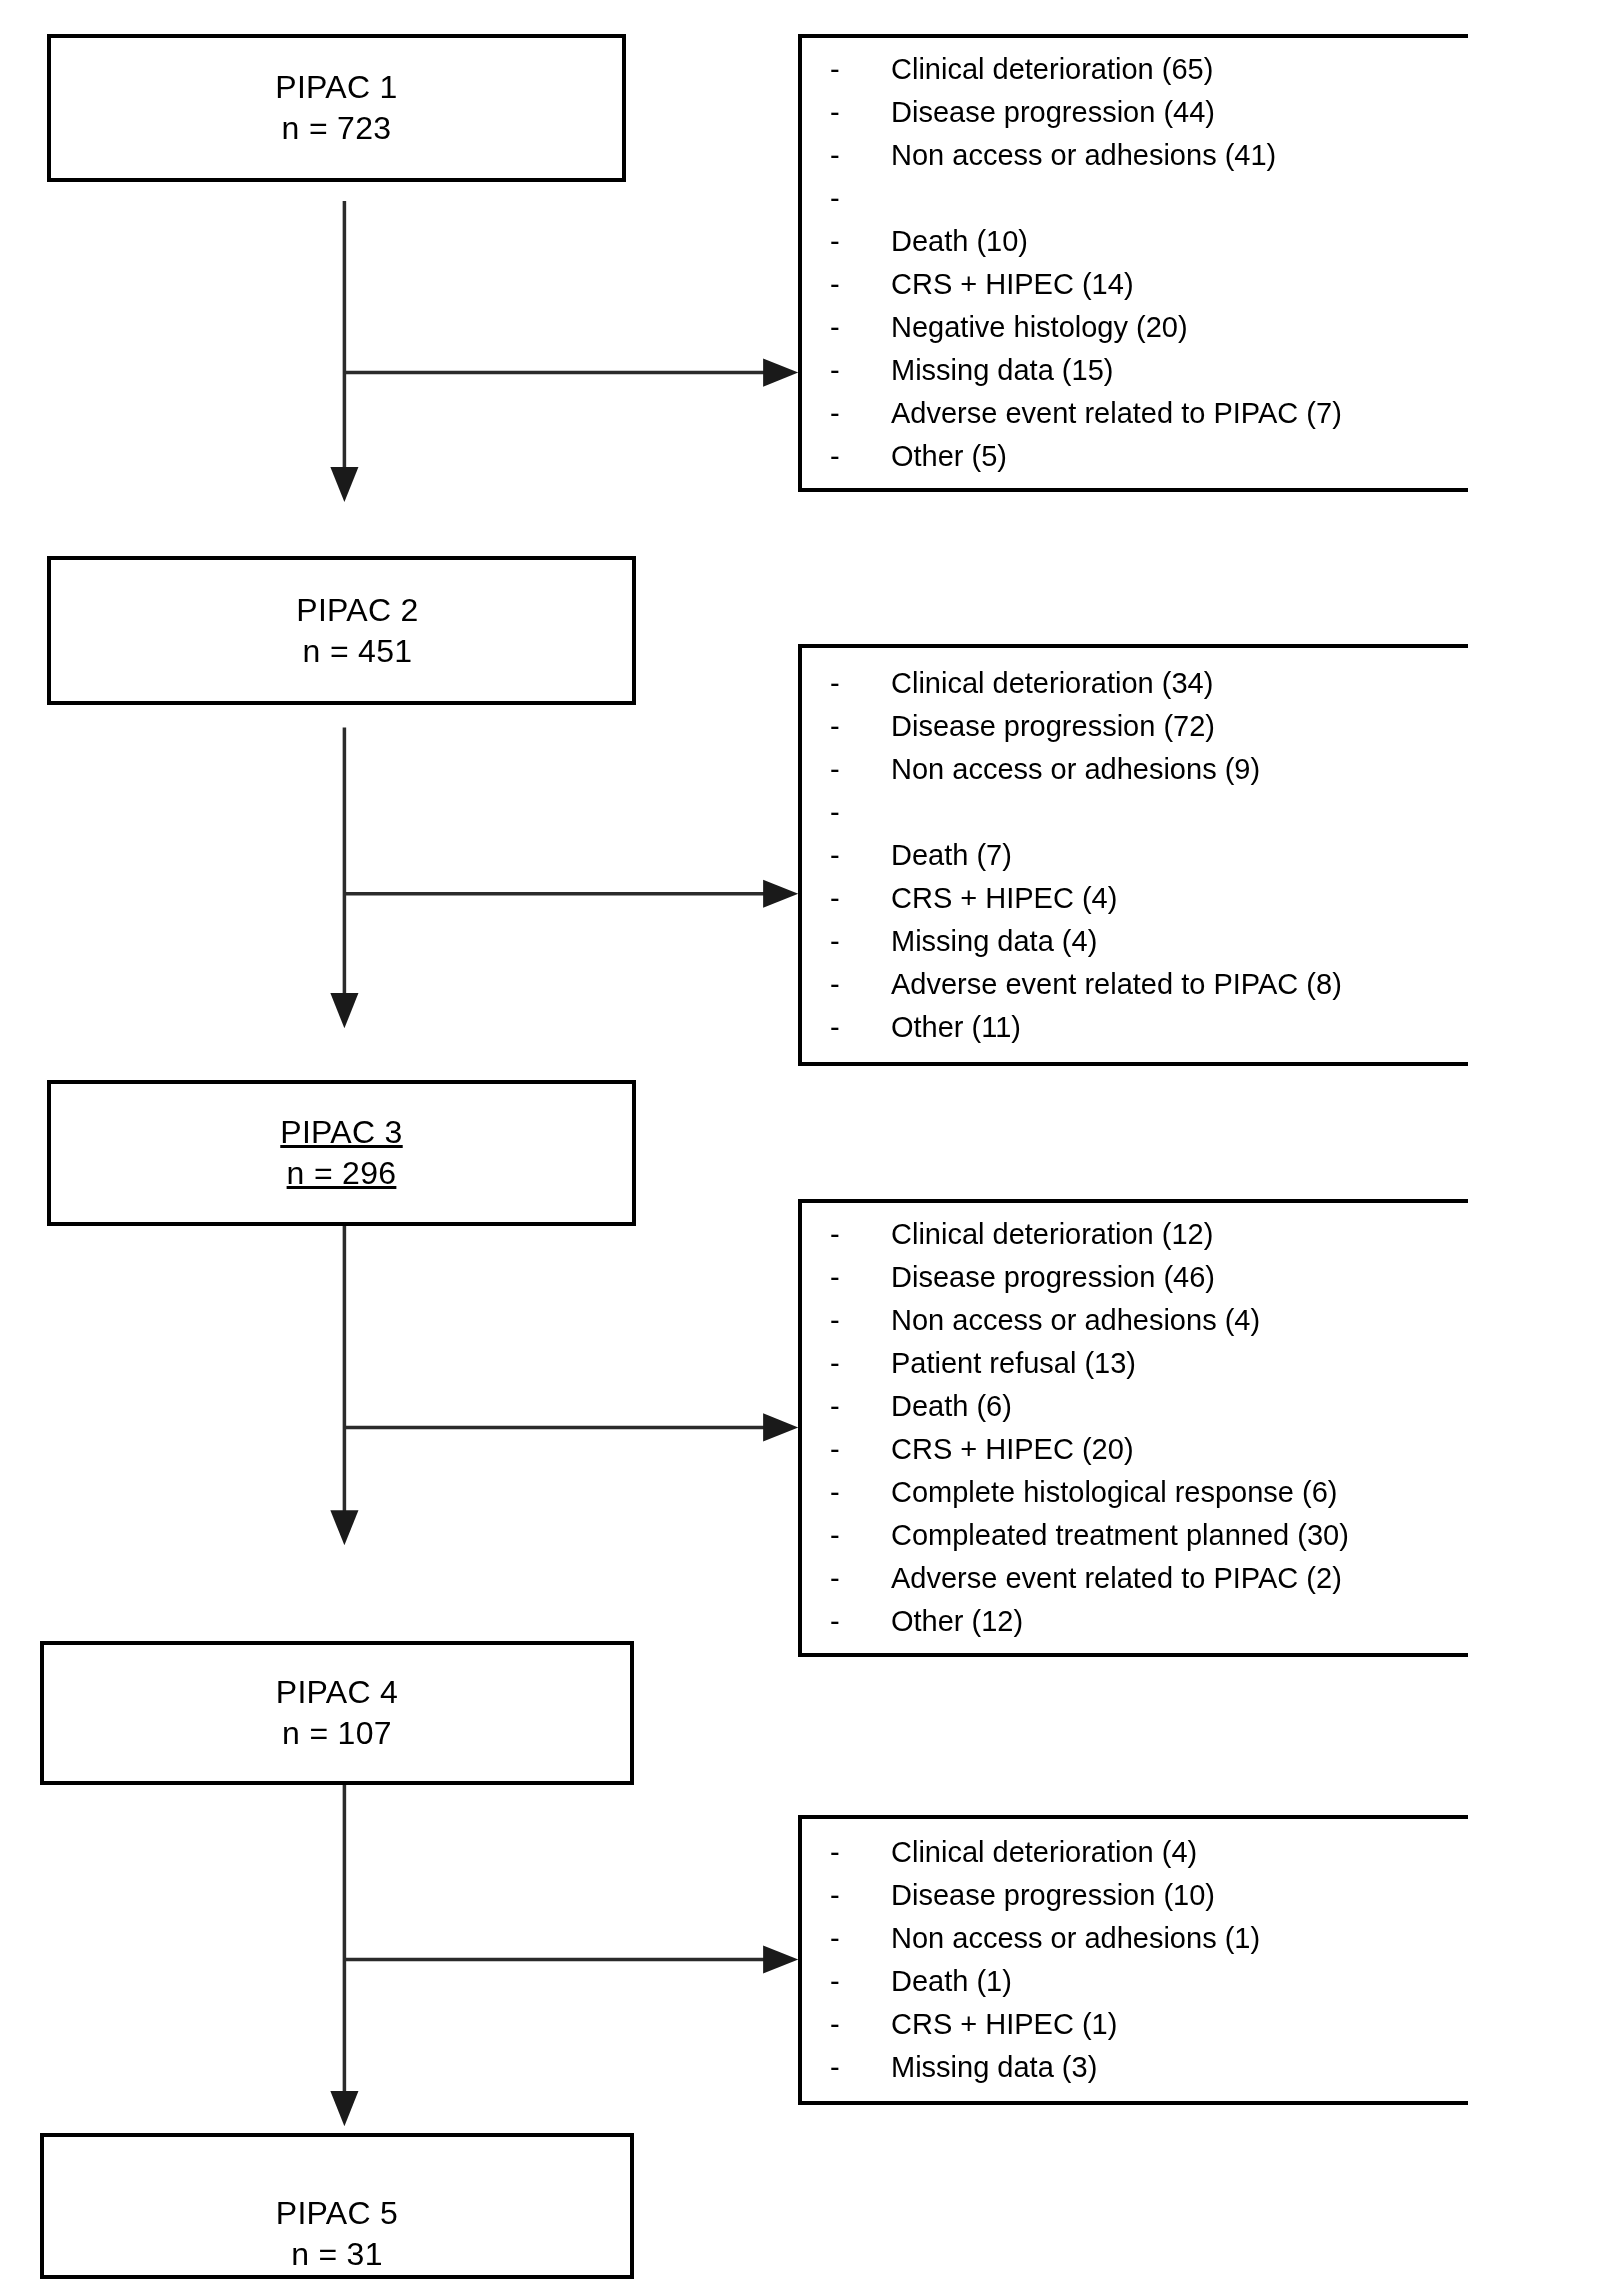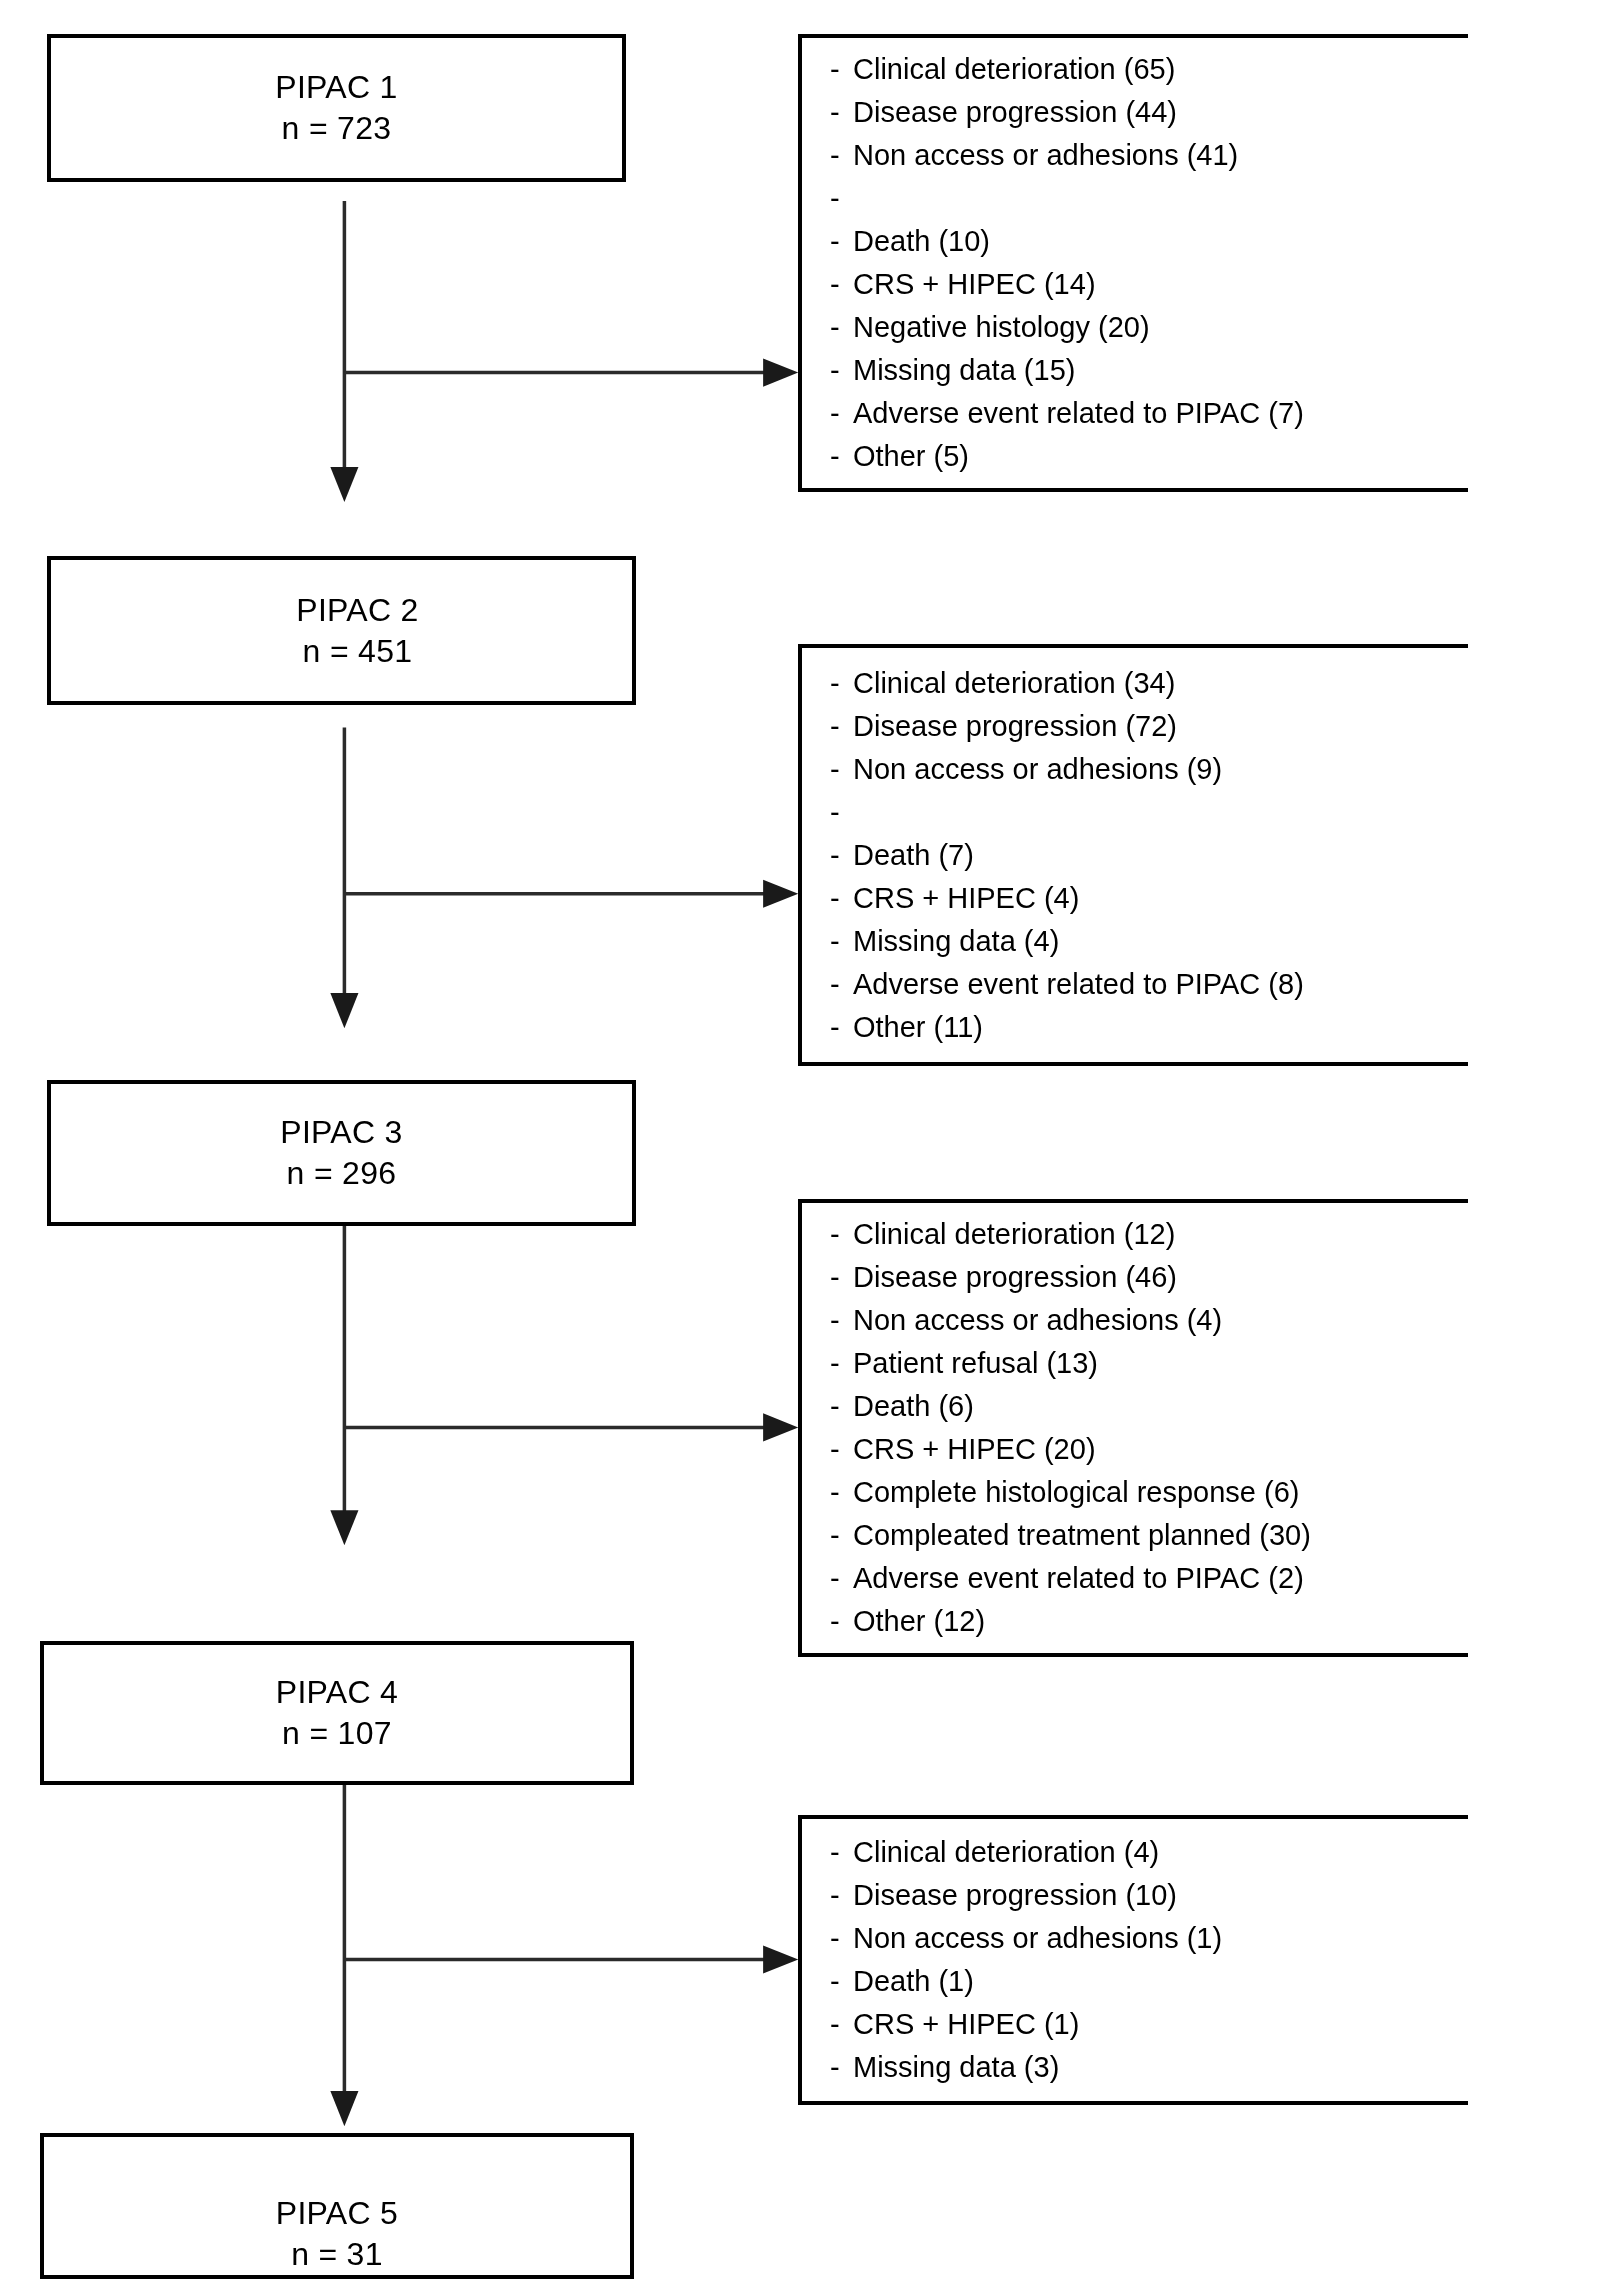--- a/index.html
+++ b/index.html
@@ -67,20 +67,21 @@
   }
   .excl-dash {
     width: 51px;
     padding-left: 28px;
     box-sizing: border-box;
     flex: 0 0 auto;
     color: #000000;
   }
   .excl-text {
     flex: 1 1 auto;
+    margin-left: 38px;
   }
 </style>
 </head>
 <body>
 
 <div id="page">
 
   <svg class="flow-svg" viewBox="0 0 3181 4571">
     <defs>
       <marker id="arrow-down" markerWidth="10" markerHeight="10" refX="5" refY="9" orient="0" markerUnits="userSpaceOnUse" viewBox="0 0 10 10">
@@ -120,21 +121,21 @@
   <div class="stage-box" style="left:47px; top:34px; width:579px; height:148px;">
     <div class="stage-title">PIPAC 1</div>
     <div class="stage-count">n = 723</div>
   </div>
 
   <div class="stage-box" style="left:47px; top:556px; width:589px; height:149px;padding-left:32px;">
     <div class="stage-title">PIPAC 2</div>
     <div class="stage-count">n = 451</div>
   </div>
 
-  <div class="stage-box" style="left:47px; top:1080px; width:589px; height:146px;">
+  <div class="stage-box" style="left:47px; top:1080px; width:589px; height:146px;text-decoration:underline;">
     <div class="stage-title">PIPAC 3</div>
     <div class="stage-count">n = 296</div>
   </div>
 
   <div class="stage-box" style="left:40px; top:1641px; width:594px; height:144px;justify-content:center;">
     <div class="stage-title">PIPAC 4</div>
     <div class="stage-count">n = 107</div>
   </div>
 
   <div class="stage-box" style="left:40px; top:2133px; width:594px; height:146px;justify-content:flex-end;">

